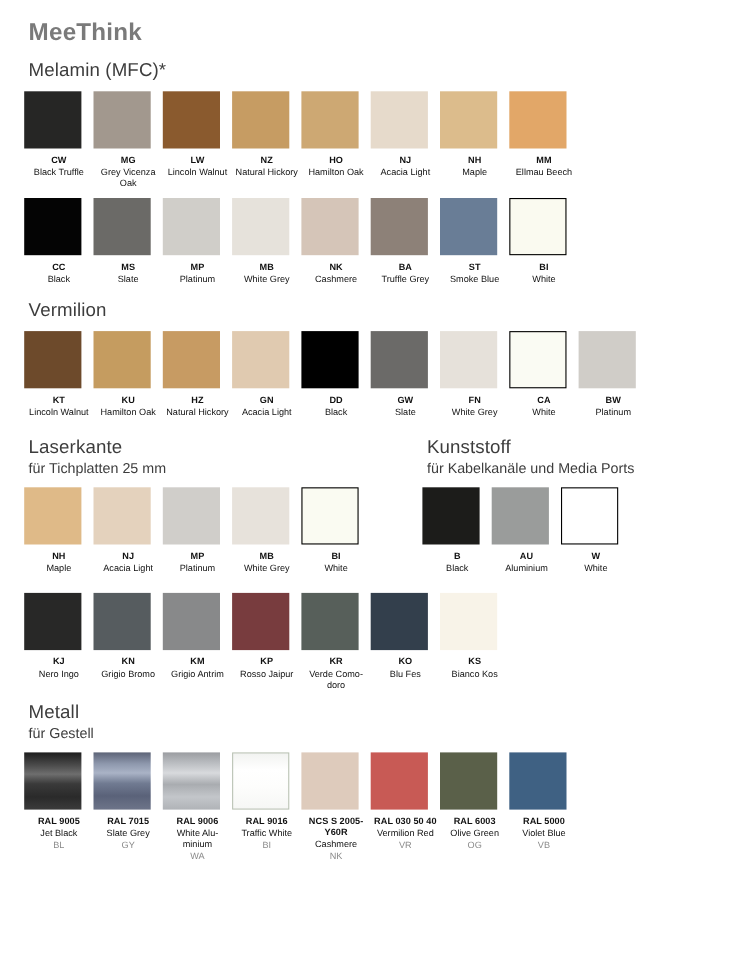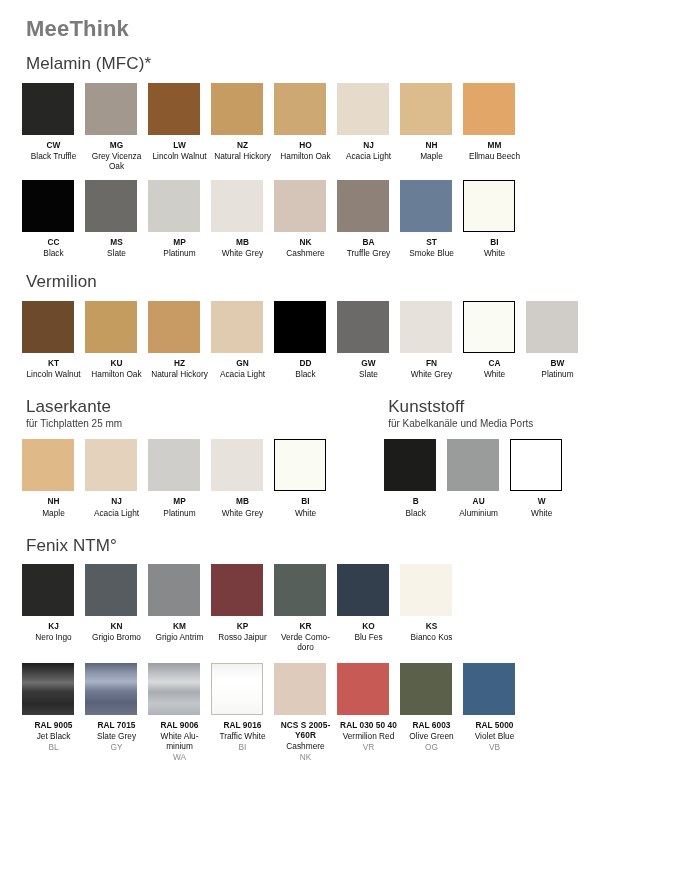--- a/index.html
+++ b/index.html
@@ -39,21 +39,21 @@
   }
   .section-title {
     font-size: 17px;
     font-weight: normal;
     color: #3d3d3d;
     letter-spacing: 0.1px;
     line-height: 1.15;
     margin: 0;
   }
   .section-sub {
-    font-size: 10px;
+    font-size: 13px;
     color: #3d3d3d;
     margin: 2px 0 0 0;
     line-height: 1.2;
   }
   .swatch-row {
     display: flex;
     flex-direction: row;
     align-items: flex-start;
     margin-top: 9px;
   }
@@ -318,23 +318,20 @@
           <div class="swatch">
             <span class="chip bordered" style="background-color: rgb(255, 255, 255);"></span>
             <div class="swatch-code">W</div>
             <div class="swatch-name">White</div>
           </div>
         </div>
     </div>
   </div>
 
   <div class="section sec-fenix">
-    <div class="section-head">
-      <h2 class="section-title">Fenix NTM°</h2>
-    </div>
     <div class="swatch-row">
         <div class="swatch">
           <span class="chip" style="background-color: rgb(40, 40, 39);"></span>
           <div class="swatch-code">KJ</div>
           <div class="swatch-name">Nero Ingo</div>
         </div>
         <div class="swatch">
           <span class="chip" style="background-color: rgb(86, 92, 95);"></span>
           <div class="swatch-code">KN</div>
           <div class="swatch-name">Grigio Bromo</div>
@@ -361,20 +358,24 @@
         </div>
         <div class="swatch">
           <span class="chip" style="background-color: rgb(248, 243, 232);"></span>
           <div class="swatch-code">KS</div>
           <div class="swatch-name">Bianco Kos</div>
         </div>
       </div>
   </div>
 
   <div class="section sec-metall">
+    <div class="section-head">
+      <h2 class="section-title">Metall</h2>
+      <p class="section-sub">für Gestell</p>
+    </div>
     <div class="swatch-row">
         <div class="swatch">
           <span class="chip" style="background-image: linear-gradient(rgb(29, 29, 29) 0%, rgb(74, 74, 74) 22%, rgb(110, 110, 110) 38%, rgb(58, 58, 58) 55%, rgb(42, 42, 42) 78%, rgb(59, 59, 59) 100%);"></span>
           <div class="swatch-code">RAL 9005</div>
           <div class="swatch-name">Jet Black</div>
           <div class="swatch-extra">BL</div>
         </div>
         <div class="swatch">
           <span class="chip" style="background-image: linear-gradient(rgb(93, 100, 119) 0%, rgb(142, 152, 173) 20%, rgb(170, 179, 198) 36%, rgb(113, 123, 146) 54%, rgb(90, 98, 121) 76%, rgb(109, 116, 137) 100%);"></span>
           <div class="swatch-code">RAL 7015</div>

